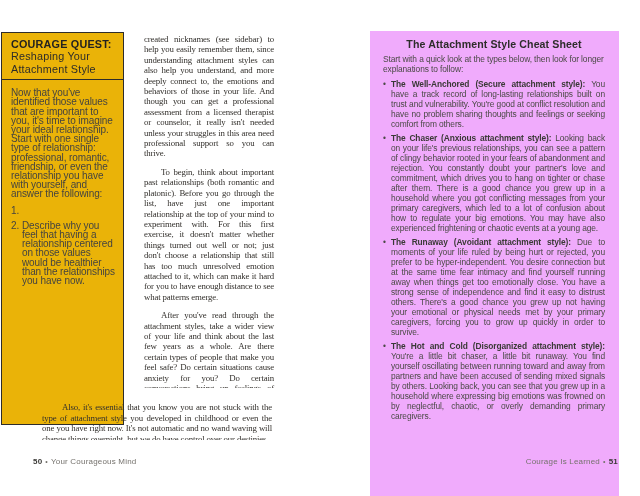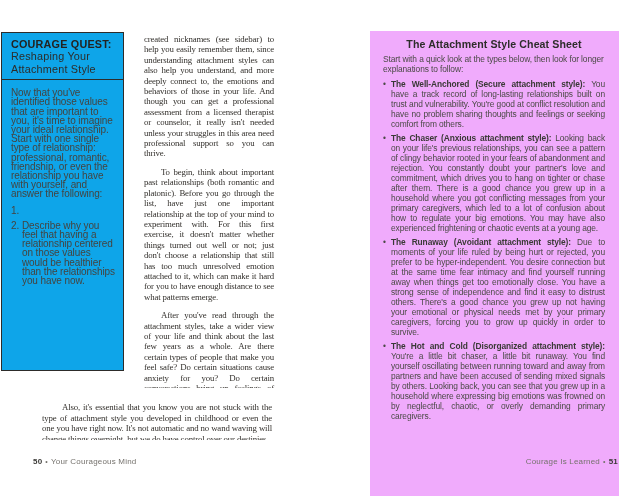--- a/index.html
+++ b/index.html
@@ -7,24 +7,24 @@
     width: 640px; height: 496px;
     background: #ffffff;
     font-family: "Liberation Sans", sans-serif;
     overflow: hidden;
   }
   .spread { position: relative; width: 640px; height: 496px; background: #ffffff; }
 
   
   .sidebar-box {
     position: absolute; left: 1px; top: 32px;
-    width: 123px; height: 339px;
+    width: 123px; height: 393px;
     border: 1.5px solid #2d2c2a;
     box-sizing: border-box;
-    background: #0ea5e9;
+    background: #eab308;
     overflow: hidden;
   }
   .sidebar-inner { padding: 5px 8px 0 9px; }
   .sidebar-title {
     font-size: 10.8px; line-height: 12.4px;
     font-weight: 700; color: #232220; letter-spacing: 0.2px;
   }
   .sidebar-title-sub {
     font-size: 10.8px; line-height: 12.4px;
     font-weight: 400; color: #2d2c2a; letter-spacing: 0.2px;

